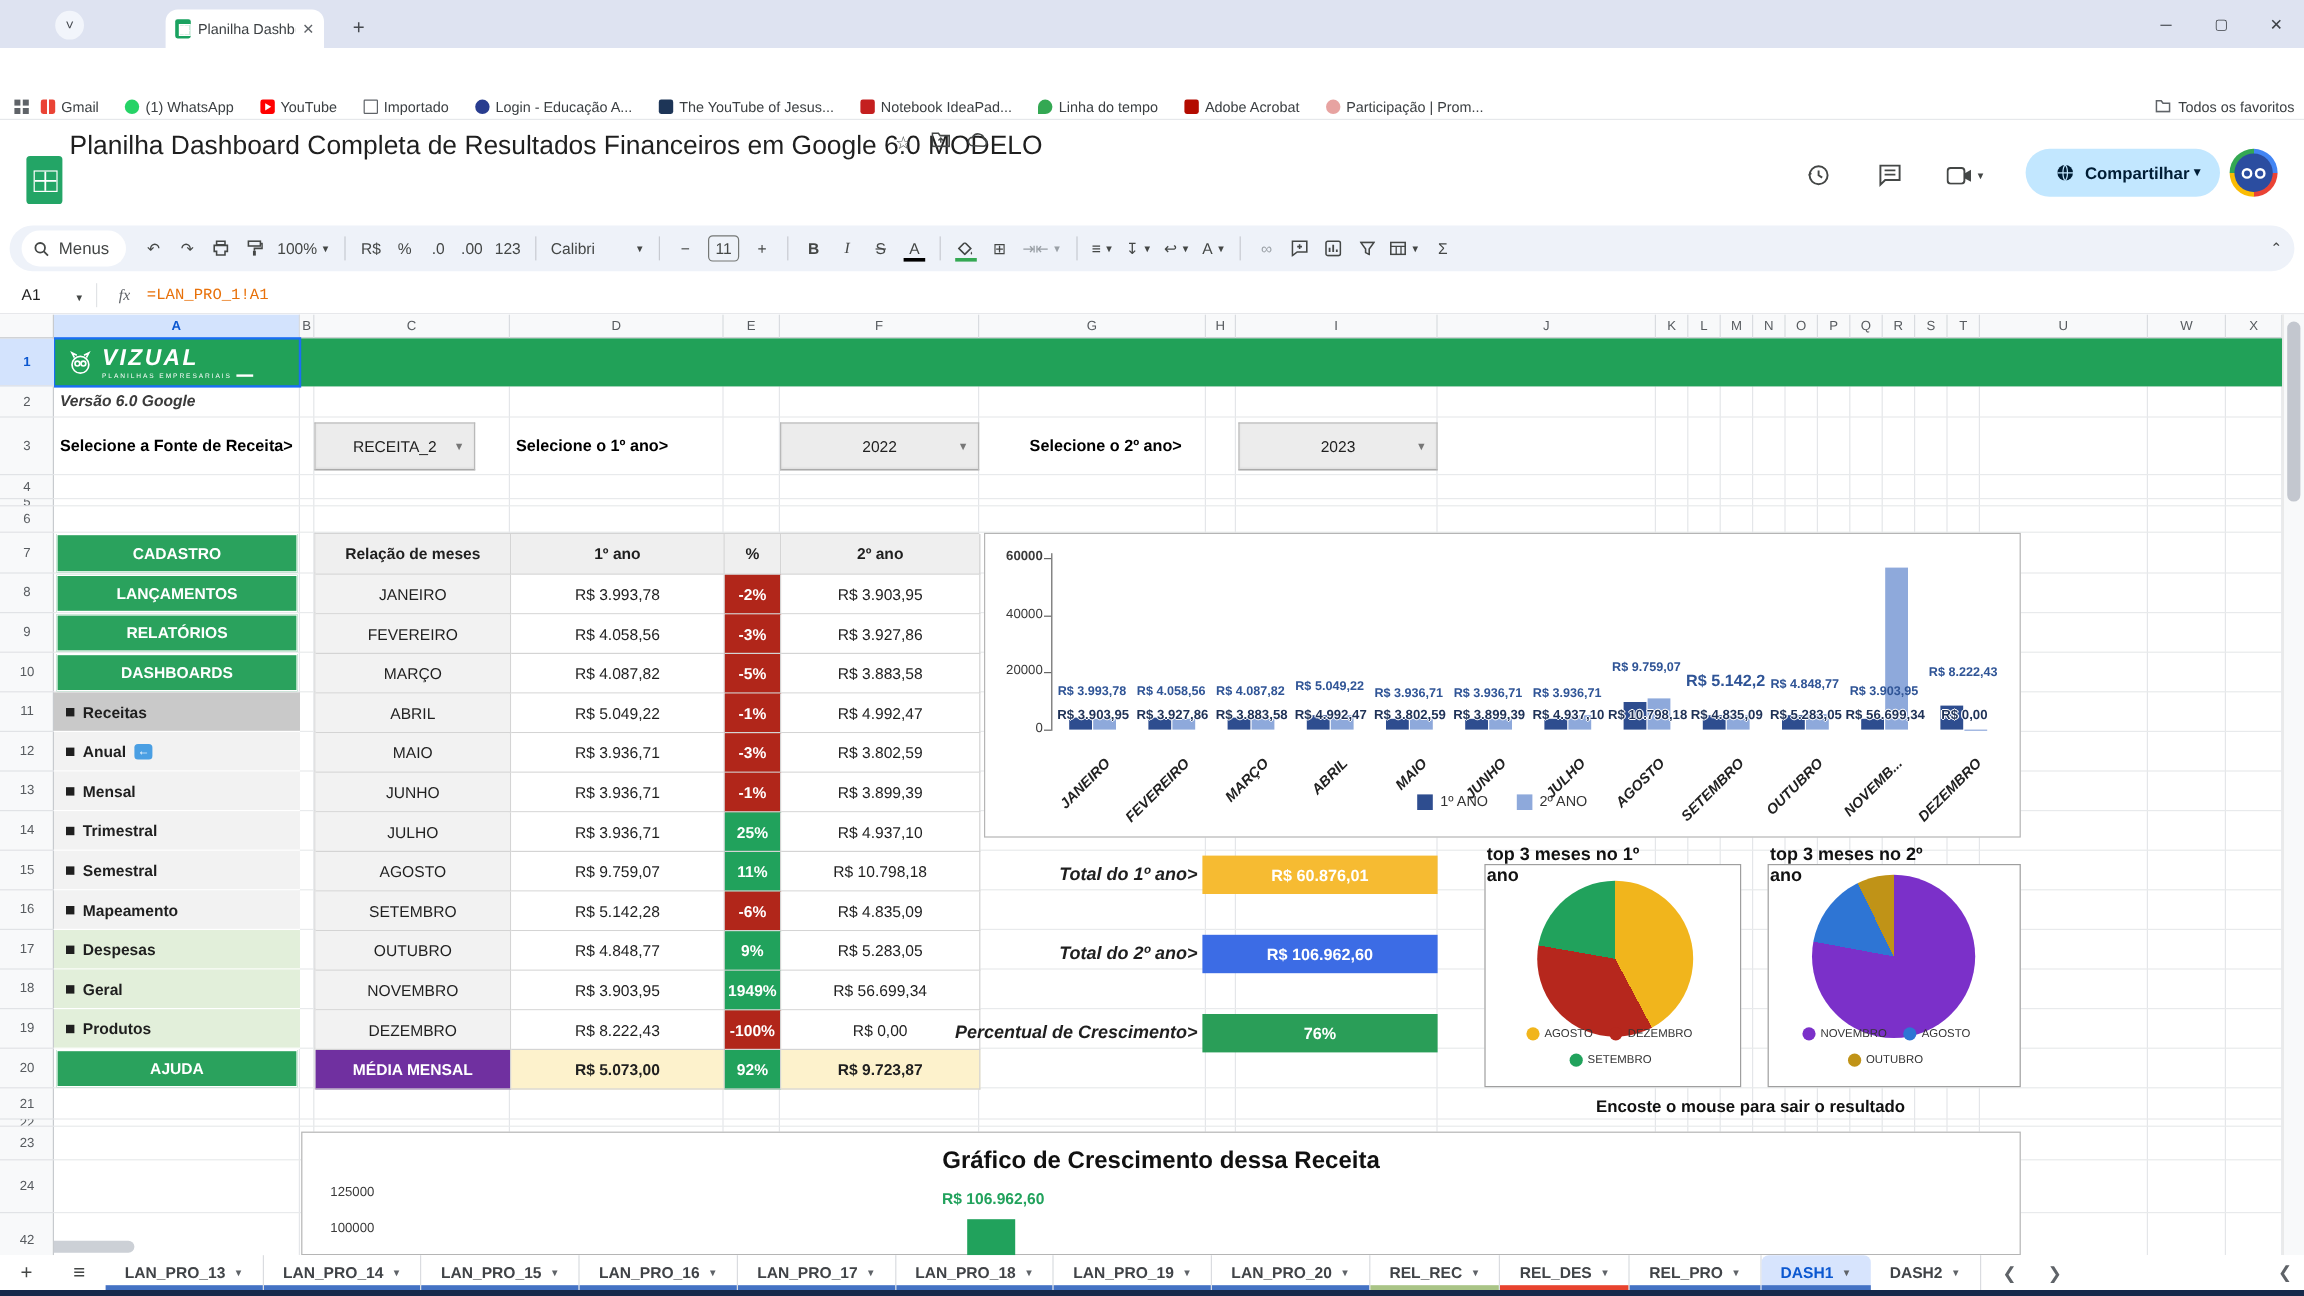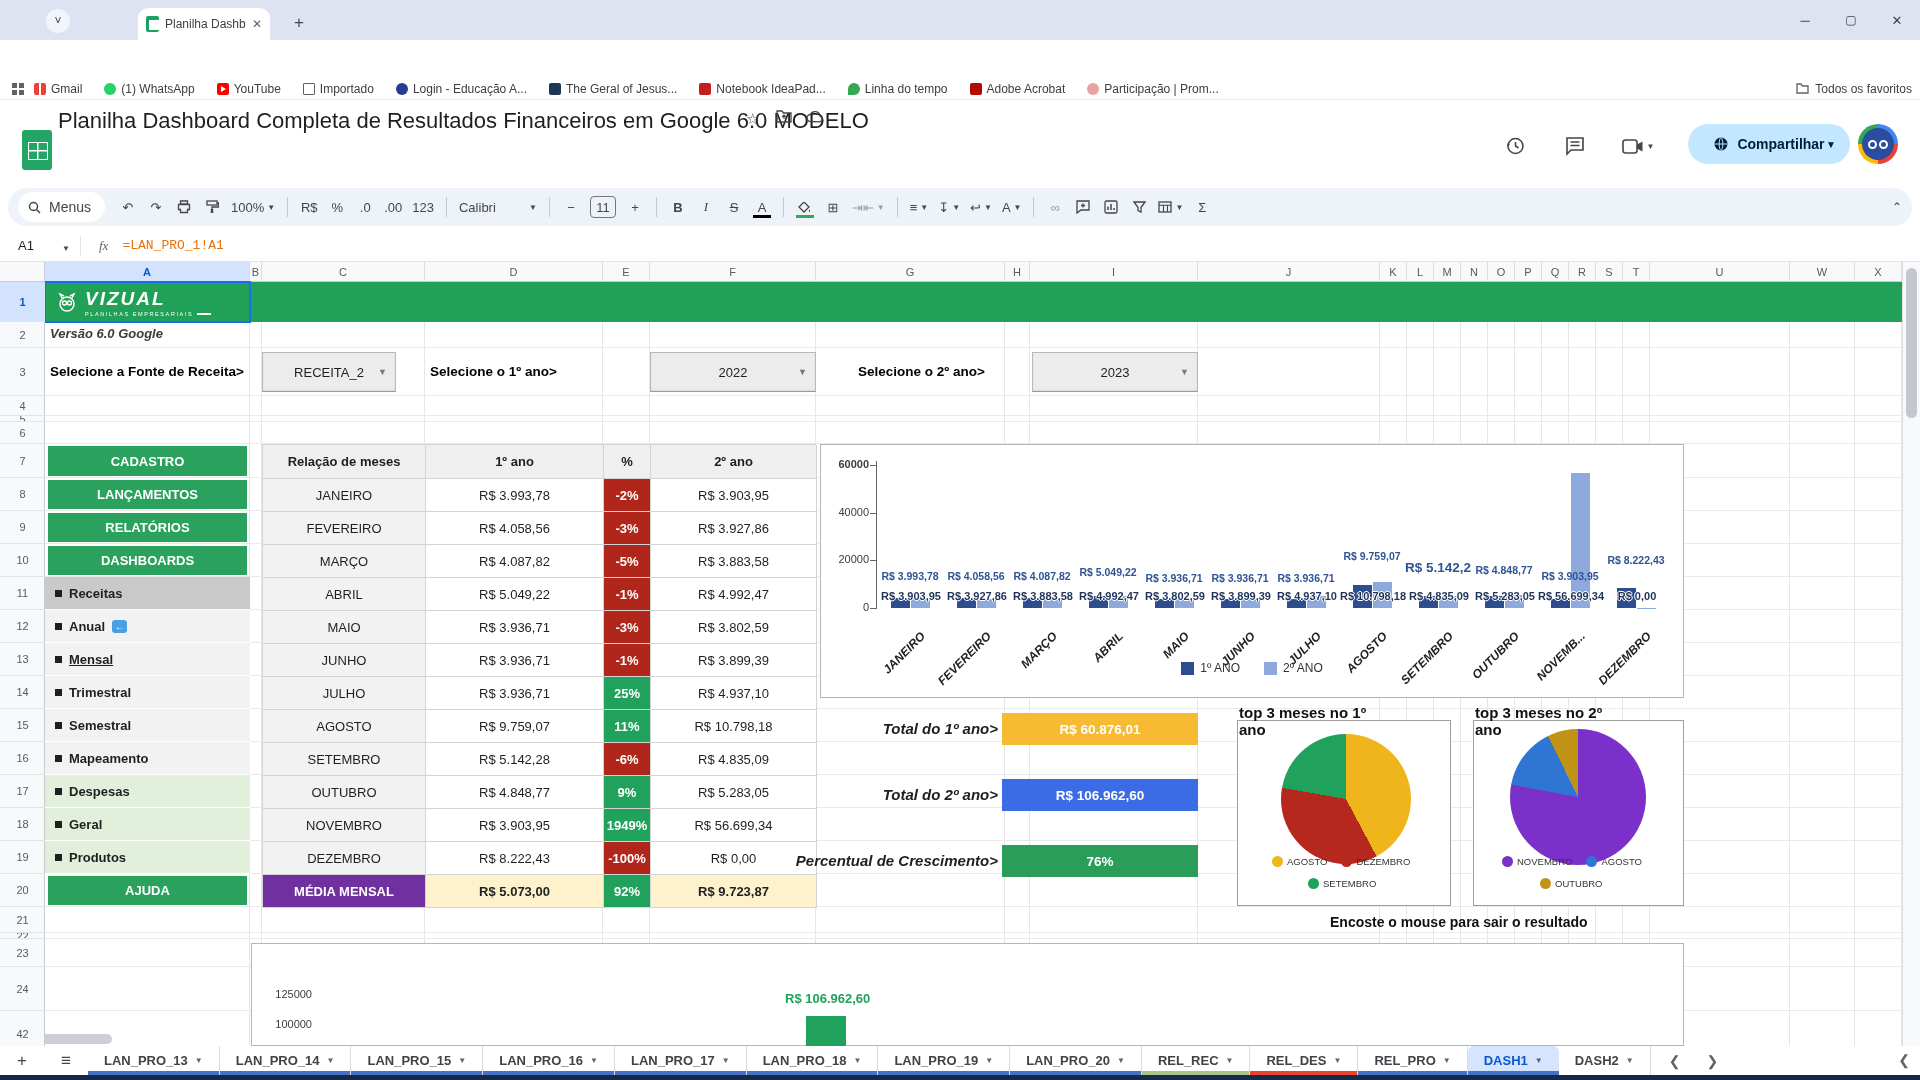--- a/index.html
+++ b/index.html
@@ -220,21 +220,21 @@
         <div class="bm">
           <div class="bmi folder"></div>
           <span>Importado</span>
         </div>
         <div class="bm">
           <div class="bmi circle-blue"></div>
           <span>Login - Educação A...</span>
         </div>
         <div class="bm">
           <div class="bmi square-dark"></div>
-          <span>The Geral of Jesus...</span>
+          <span>The YouTube of Jesus...</span>
         </div>
         <div class="bm">
           <div class="bmi square-red"></div>
           <span>Notebook IdeaPad...</span>
         </div>
         <div class="bm">
           <div class="bmi pin"></div>
           <span>Linha do tempo</span>
         </div>
         <div class="bm">
@@ -553,21 +553,21 @@
         <div class="sbtn" style="top: 283px; height: 31px;">DASHBOARDS</div>
         <div class="sitem selected" style="top: 315px; height: 33px;">
           <div class="sq"></div>
           <span>Receitas</span>
         </div>
         <div class="sitem light" style="top: 348px; height: 33px;">
           <div class="sq"></div>
           <span>Anual</span>
           <div class="backarrow">←</div>
         </div>
-        <div class="sitem light" style="top: 381px; height: 33px; text-decoration: underline;">
+        <div class="sitem light" style="top: 381px; height: 33px;">
           <div class="sq"></div>
           <span>Mensal</span>
         </div>
         <div class="sitem light" style="top: 414px; height: 33px;">
           <div class="sq"></div>
           <span>Trimestral</span>
         </div>
         <div class="sitem light" style="top: 447px; height: 33px;">
           <div class="sq"></div>
           <span>Semestral</span>
@@ -784,20 +784,21 @@
     <div class="plegend" style="left:1540px;top:616px" id="pie2-leg2">
         <div style="display: flex; align-items: center;">
           <div class="dot" style="background: rgb(192, 147, 23);"></div>
           <span>OUTUBRO</span>
         </div>
       </div>
 
     <div id="hint" style="left:1330px;top:652px;position:absolute">Encoste o mouse para sair o resultado</div>
 
     <div id="growth">
+      <div id="growth-title">Gráfico de Crescimento dessa Receita</div>
       <div id="growth-val">R$ 106.962,60</div>
       <div class="gtick" style="top:44px">125000</div>
       <div class="gtick" style="top:74px">100000</div>
       <div id="gbar"></div>
     </div>
 
     <div id="hscroll"></div>
   </div>
 
   <div id="vscroll">

